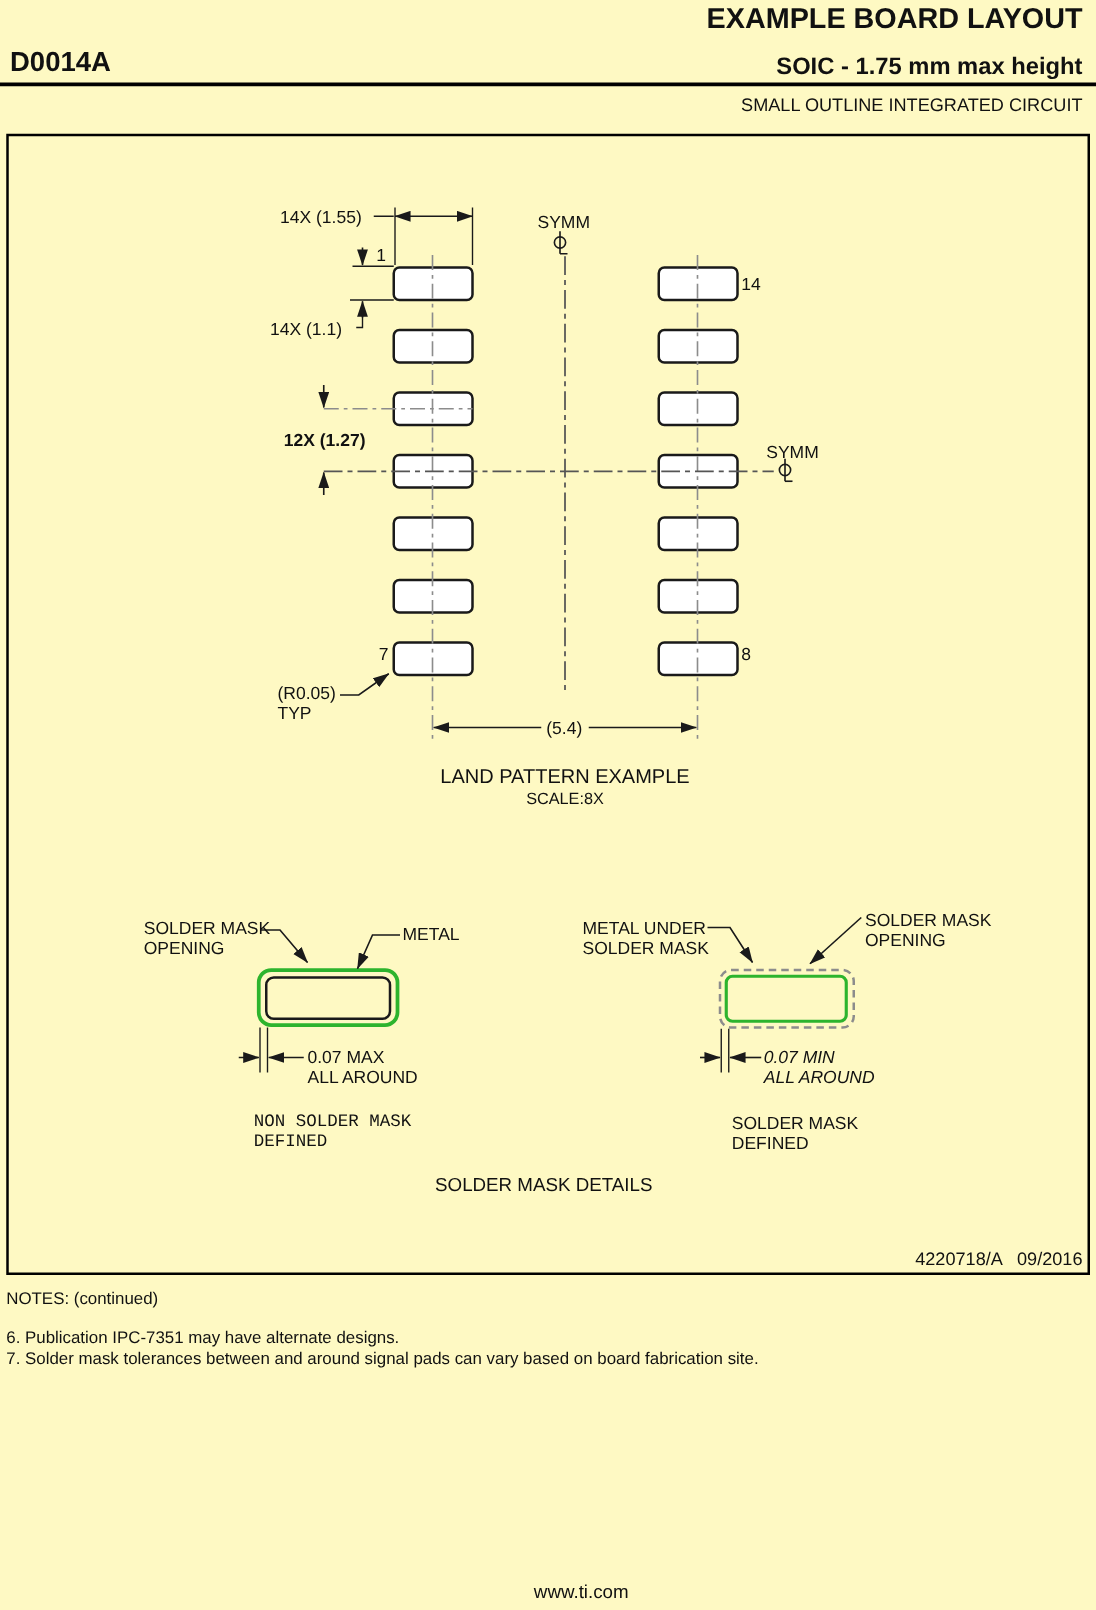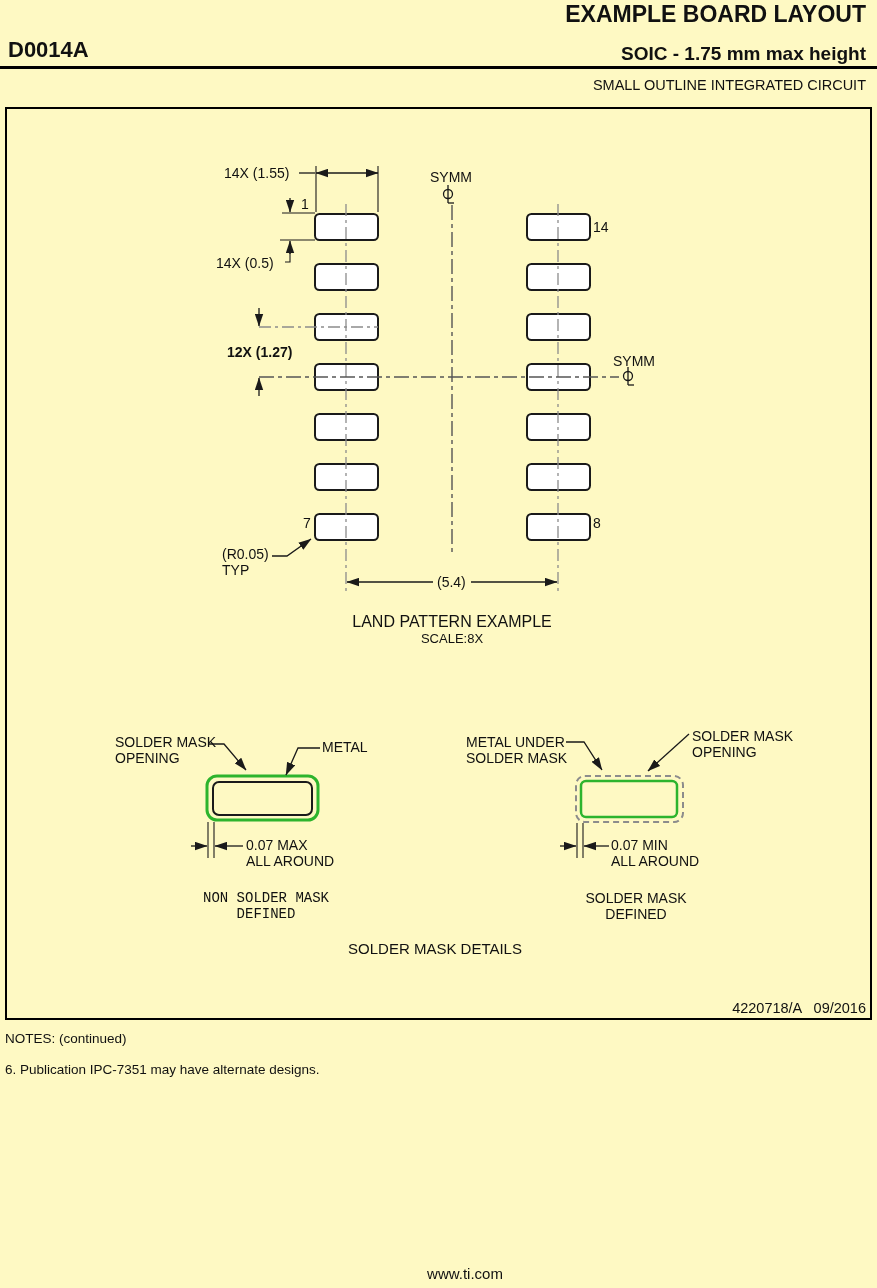--- a/index.html
+++ b/index.html
@@ -1,21 +1,21 @@
 <!DOCTYPE html>
 <html style="--green: #2db42d; --cl-gray: #8c8c8c;"><head>
 <meta charset="utf-8">
 <style>
   html,body{margin:0;padding:0;background:#fff;}
   .page{position:relative;width:877px;height:1288px;background:#fef9c3;overflow:hidden;
         font-family:"Liberation Sans","DejaVu Sans",sans-serif;color:#000;}
   .lbl{position:absolute;white-space:nowrap;line-height:1.12;font-size:14px;color:#111;}
   .b{font-weight:bold;}
   .r{text-align:right;}
-  .ctr{transform:translateX(-50%);text-align:center;}
+  .ctr{transform:translateX(-50%);}
   .rule{position:absolute;left:0;right:0;top:66px;height:3px;background:#000;}
   .frame{position:absolute;left:5px;top:107px;width:867px;height:913px;
          border:2px solid #000;box-sizing:border-box;}
   svg{position:absolute;left:5px;top:107px;}
   .ln{stroke:#1a1a1a;stroke-width:1.3;fill:none;}
   .thin{stroke:#1a1a1a;stroke-width:1.1;fill:none;}
   .pad{fill:#fff;stroke:#1a1a1a;stroke-width:2;}
   .cl{stroke:var(--cl-gray,#8c8c8c);stroke-width:1.3;fill:none;stroke-dasharray:12 4 3 4;}
   .symln{stroke:#555;stroke-width:1.4;fill:none;stroke-dasharray:15 4 4 4;}
   .mask-green{stroke:var(--green,#2db42d);fill:none;}
@@ -124,21 +124,21 @@
       <path class="ln" d="M689 734 L648 771" marker-end="url(#ah)"></path>
       <line class="thin" x1="577" y1="823" x2="577" y2="858"></line>
       <line class="thin" x1="583" y1="823" x2="583" y2="858"></line>
       <line class="ln" x1="560" y1="846" x2="576" y2="846" marker-end="url(#ah)"></line>
       <line class="ln" x1="609" y1="846" x2="584" y2="846" marker-end="url(#ah)"></line>
     </g>
   </svg>
 
   <div class="lbl" style="left:224px;top:166px;">14X (1.55)</div>
   <div class="lbl" style="left:301px;top:197px;">1</div>
-  <div class="lbl" style="left:216px;top:256px;">14X (0.5)</div>
+  <div class="lbl" style="left:216px;top:256px;">14X (1.1)</div>
   <div class="lbl" style="left:227px;top:345px;font-weight:bold;">12X (1.27)</div>
   <div class="lbl" style="left:430px;top:170px;">SYMM</div>
   <div class="lbl" style="left:613px;top:354px;">SYMM</div>
   <div class="lbl" style="left:593px;top:220px;">14</div>
   <div class="lbl" style="left:303px;top:516px;">7</div>
   <div class="lbl" style="left:593px;top:516px;">8</div>
   <div class="lbl" style="left:222px;top:547px;">
     <span>(R0.05)</span><br>
     <span>TYP</span>
   </div>
@@ -161,30 +161,31 @@
   </div>
 
   <div class="lbl" style="left:466px;top:735px;">
     <span>METAL UNDER</span><br>
     <span>SOLDER MASK</span>
   </div>
   <div class="lbl" style="left:692px;top:729px;">
     <span>SOLDER MASK</span><br>
     <span>OPENING</span>
   </div>
-  <div class="lbl" style="left:611px;top:838px;">
+  <div class="lbl" style="left:611px;top:838px;font-style:italic;">
     <span>0.07 MIN</span><br>
     <span>ALL AROUND</span>
   </div>
   <div class="lbl ctr" style="left:636px;top:891px;">
     <span>SOLDER MASK</span><br>
     <span>DEFINED</span>
   </div>
 
   <div class="lbl ctr" style="left:435px;top:941px;font-size:15px;">SOLDER MASK DETAILS</div>
   <div class="lbl r pre" style="right:11px;top:1000px;font-size:14.5px;">4220718/A   09/2016</div>
 
   <div class="lbl" style="left:5px;top:1031px;font-size:13.5px;">NOTES: (continued)</div>
   <div class="lbl" style="left:5px;top:1062px;font-size:13.5px;">6. Publication IPC-7351 may have alternate designs.</div>
+  <div class="lbl" style="left:5px;top:1079px;font-size:13.5px;">7. Solder mask tolerances between and around signal pads can vary based on board fabrication site.</div>
 
   <div class="lbl ctr" style="left:465px;top:1266px;font-size:15px;">www.ti.com</div>
 
 </div>
 
 </body></html>

